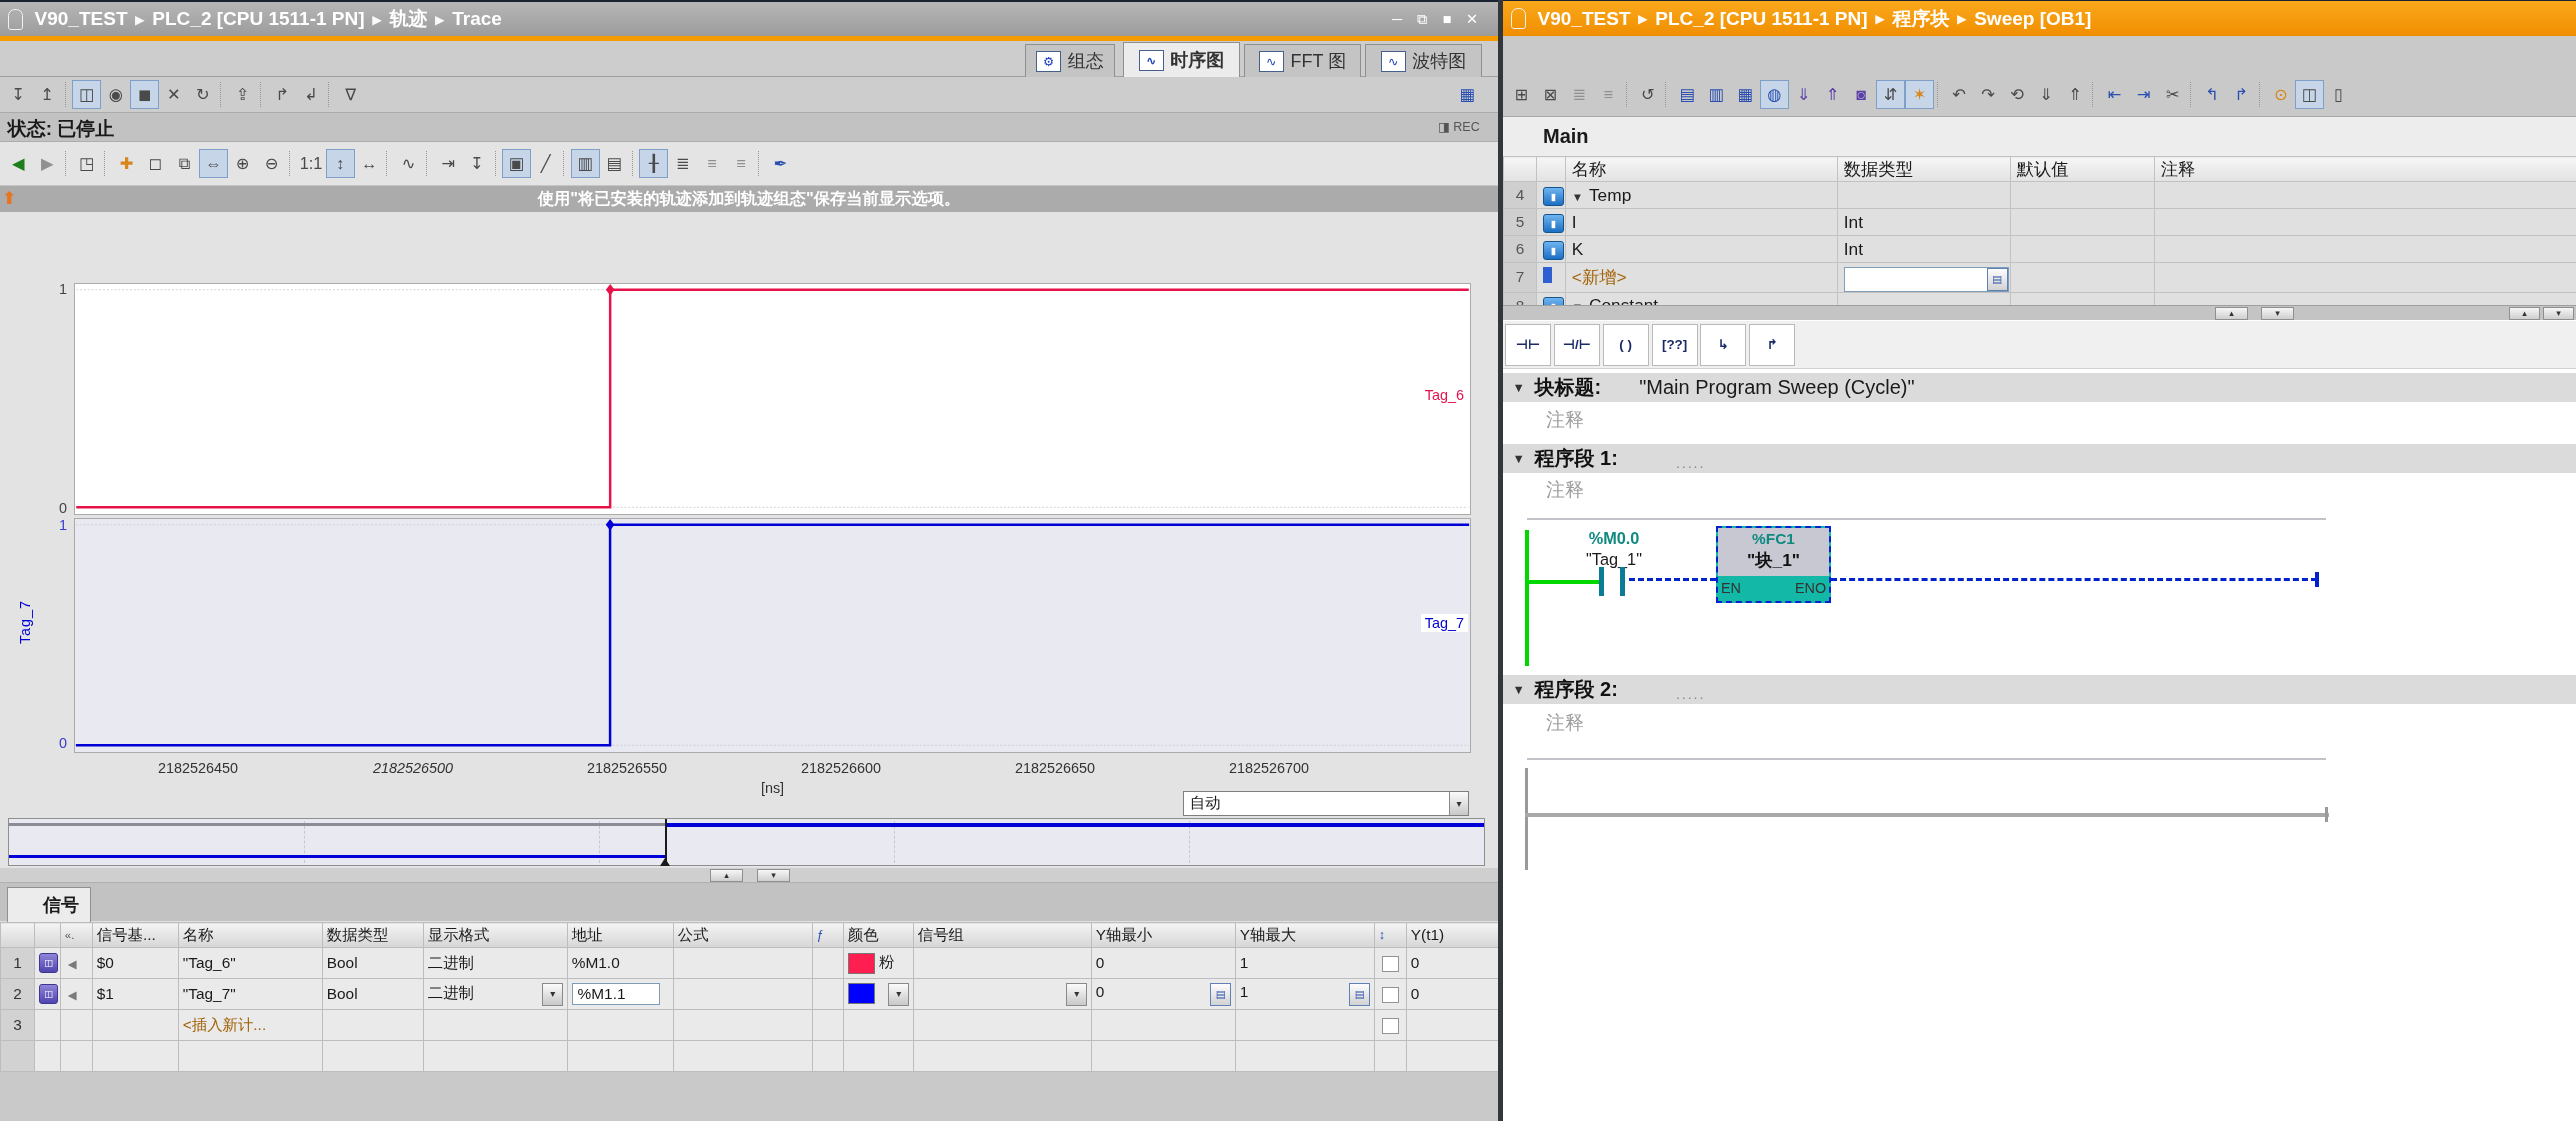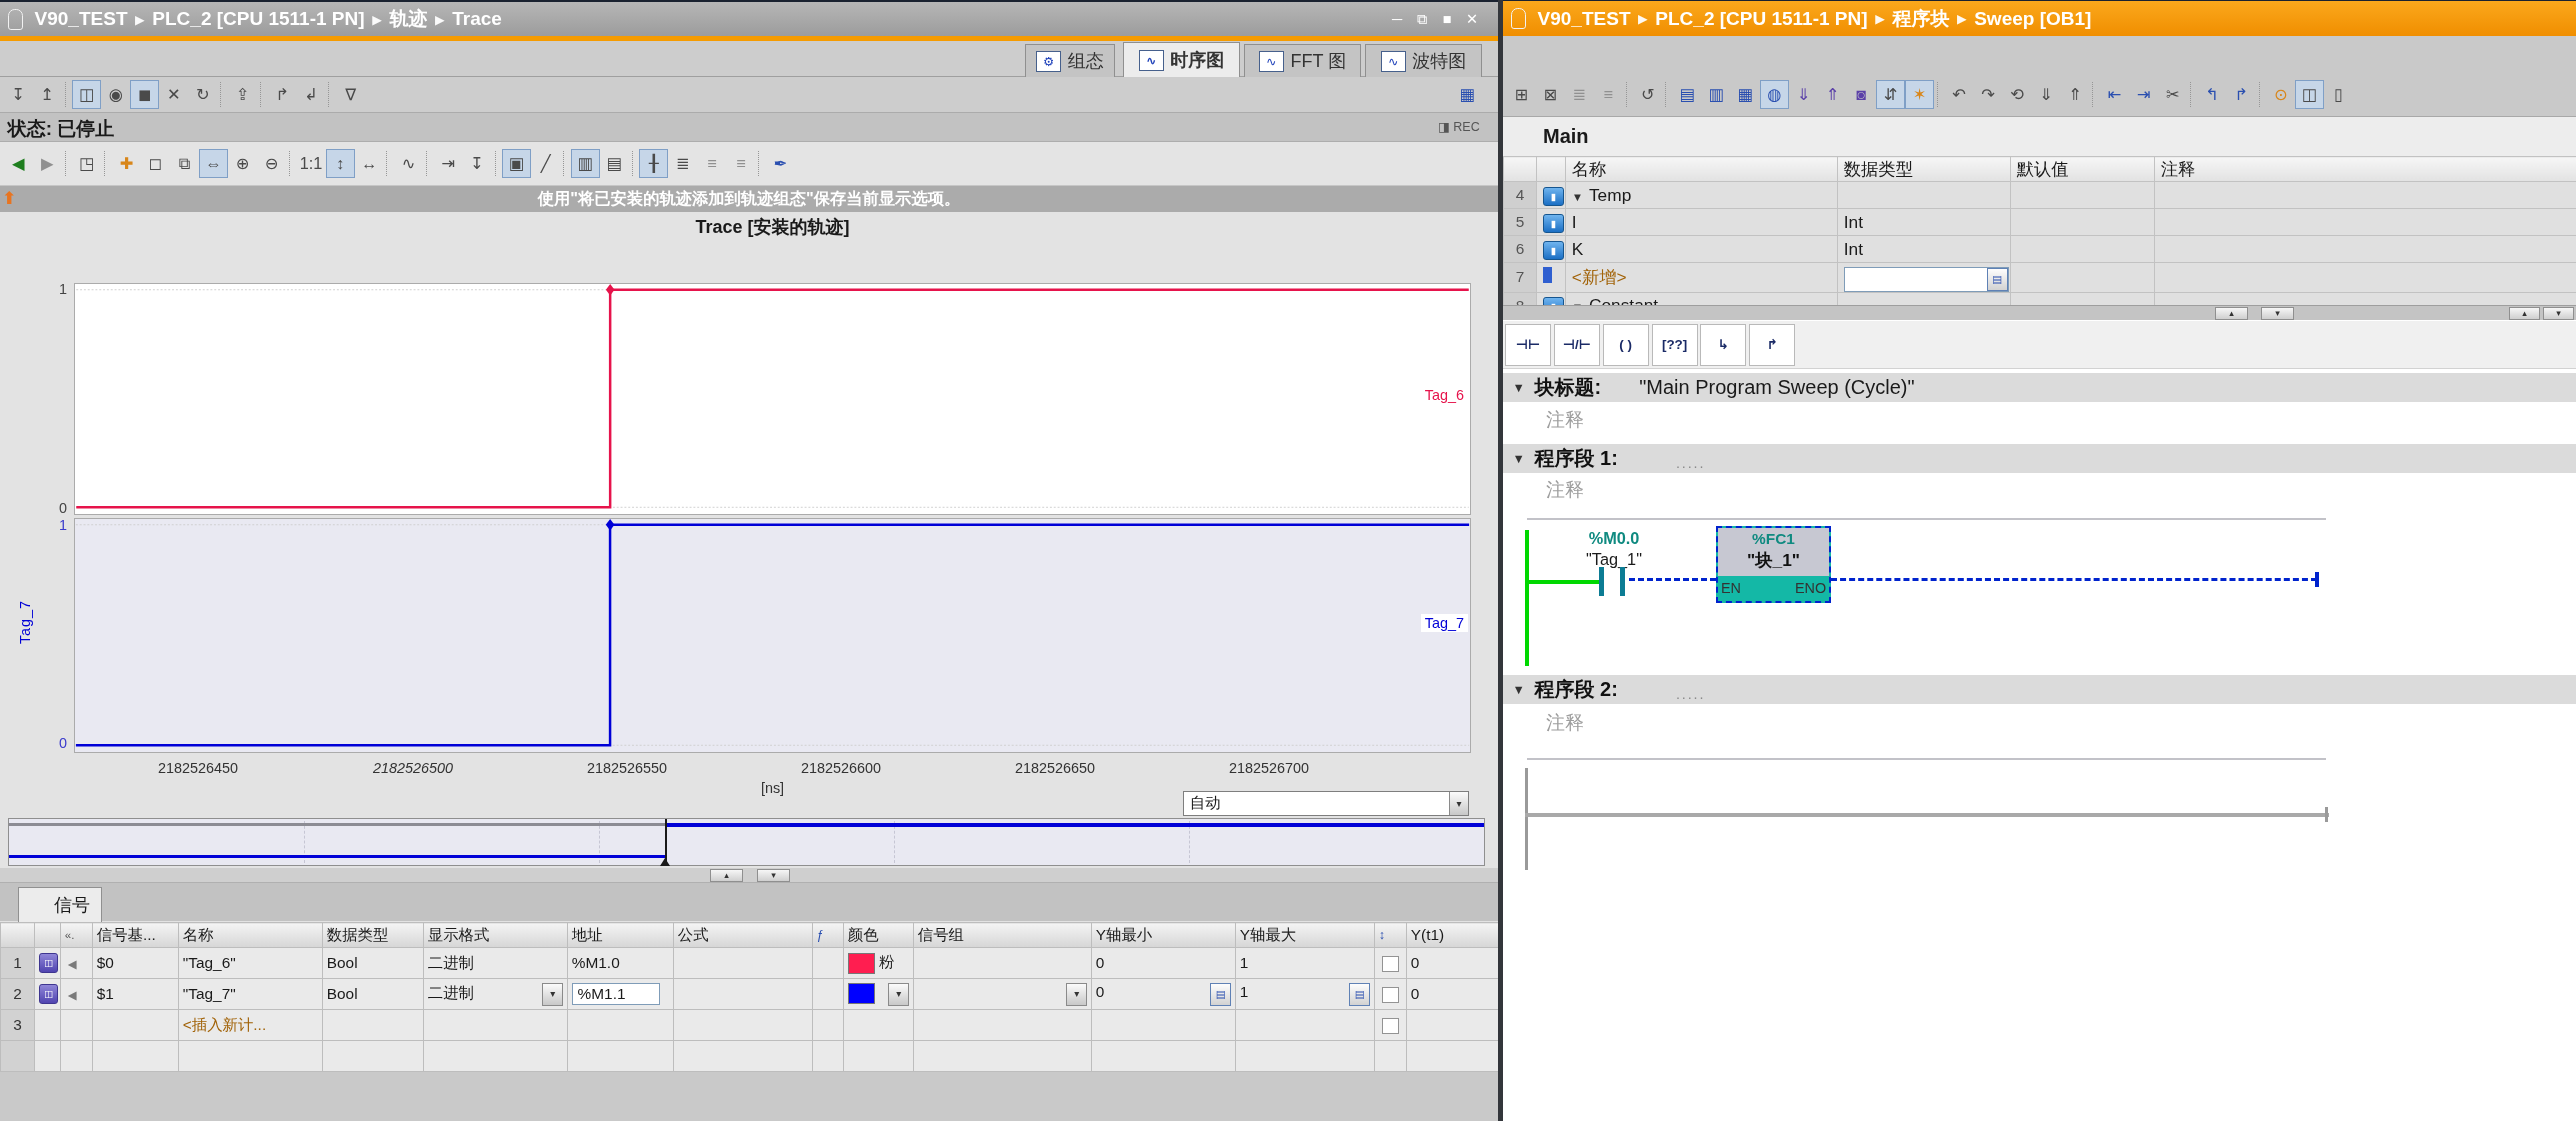--- a/index.html
+++ b/index.html
@@ -251,21 +251,20 @@
         <span class="tbi" data-sep="true"></span>
 
         <span class="tbi" data-tone="blue">✒</span>
       </div>
 
     <div class="hintbar" style="left:0;top:186px;width:1498px;height:26px;">
       <span class="abs" style="left:1.9px;top:1.9px;color:#E87420;font-size:17.3px;font-weight:bold;">⬆</span>
       <span>使用"将已安装的轨迹添加到轨迹组态"保存当前显示选项。</span>
     </div>
 
-    <div class="abs" style="left:74px;top:215px;width:1397px;text-align:center;font-size:18px;font-weight:bold;">Trace [安装的轨迹]</div>
 
     <span class="abs" style="left: -38px; top: 614px; width: 125px; text-align: center; transform: rotate(-90deg); font-size: 14.4px; letter-spacing: 1px; color: rgb(0, 0, 215);">Tag_7</span>
 
     <div id="plot0" class="plot" style="top:283px;height:232px;background:#FFFFFF;">
       <svg viewBox="0 0 1453 240">
           <line x1="0" y1="6" x2="1453" y2="6" stroke="#CFCFCF" stroke-width="1" stroke-dasharray="2 2"></line>
           <line x1="0" y1="233" x2="1453" y2="233" stroke="#CFCFCF" stroke-width="1" stroke-dasharray="2 2"></line>
           <path d="M0.0 233.0 L557.1 233.0 L557.1 6.0 L1453.0 6.0" fill="none" stroke="#E6134B" stroke-width="2.6"></path>
           <path d="M557.1319018404909 0 L561.6319018404909 6 L557.1319018404909 12 L552.6319018404909 6 Z" fill="#E6134B"></path>
         </svg>
@@ -313,22 +312,22 @@
         <div class="abs" style="left:-4.8px;bottom:-1px;width:0;height:0;border-left:5.8px solid transparent;border-right:5.8px solid transparent;border-bottom:8.6px solid #1A1A1A;"></div>
       </div>
     </div>
 
     <div class="abs" style="left:0;top:868px;width:1498px;height:15.4px;background:#CFCFCF;border-bottom:1px solid #B0B0B0;box-sizing:border-box;">
       <span class="spin" style="left:710px;top:1px;">▲</span>
       <span class="spin" style="left:757px;top:1px;">▼</span>
     </div>
 
     <div class="abs" style="left:0;top:883px;width:1498px;height:38px;background:#C2C2C2;"></div>
-    <div class="abs" style="left:18px;top:887px;width:84px;height:35px;background:#ECECEC;border:1px solid #909090;border-bottom:none;box-sizing:border-box;
-                display:flex;align-items:center;justify-content:center;font-size:18px;font-weight:normal;padding-left:24px;">信号</div>
+    <div class="abs" style="left:7px;top:887px;width:84px;height:35px;background:#ECECEC;border:1px solid #909090;border-bottom:none;box-sizing:border-box;
+                display:flex;align-items:center;justify-content:center;font-size:18px;font-weight:bold;padding-left:24px;">信号</div>
 
     <div class="abs" style="left:0;top:922px;width:1498px;height:200px;background:#C9C9C9;overflow:hidden;">
       <table class="sigtbl">
         <colgroup>
           <col style="width:34px">
             <col style="width:26px">
             <col style="width:32px">
             <col style="width:86px">
           <col style="width:144px">
             <col style="width:101px">

